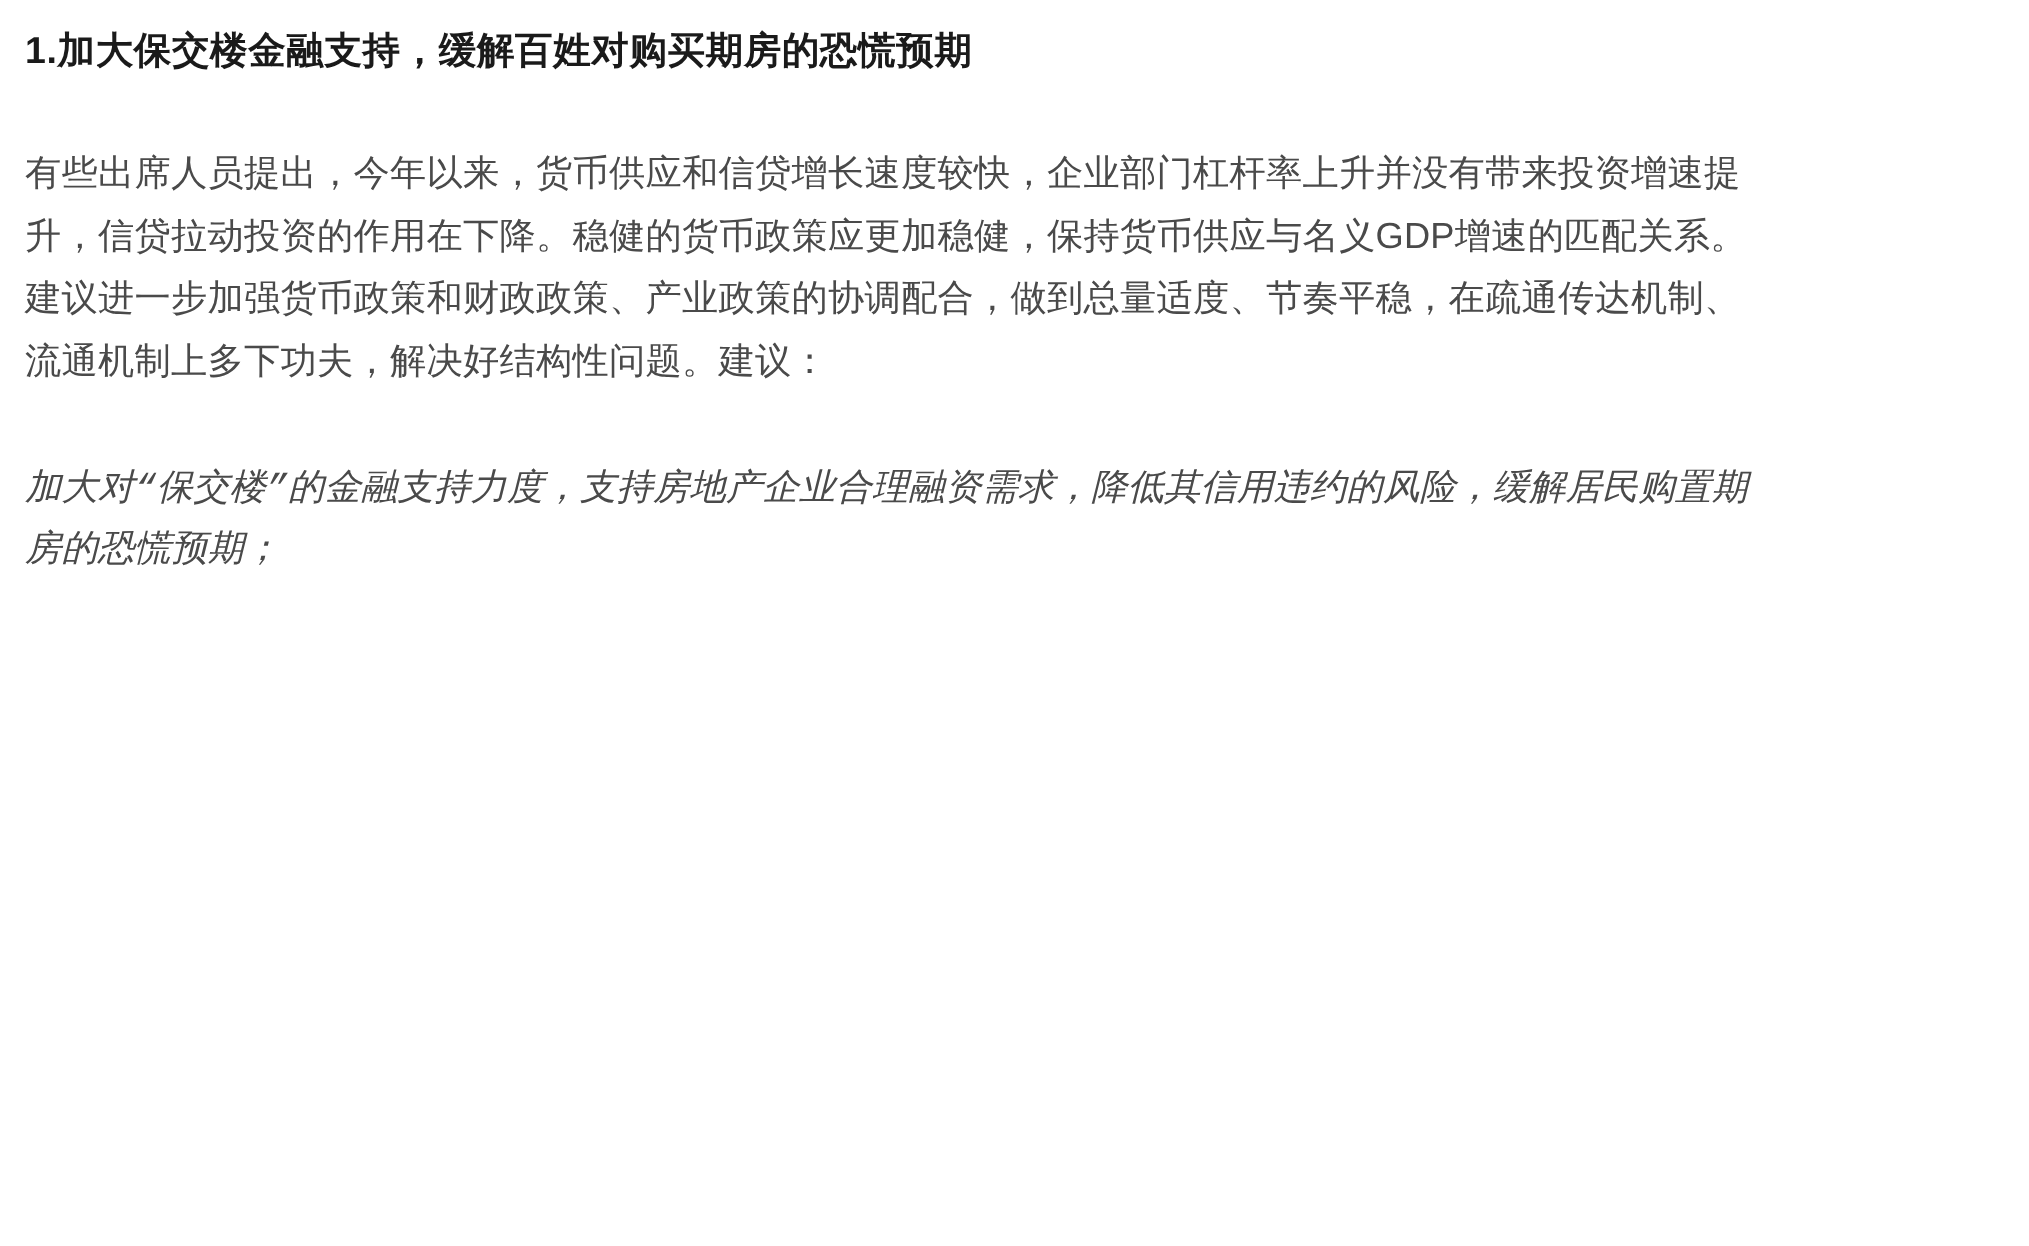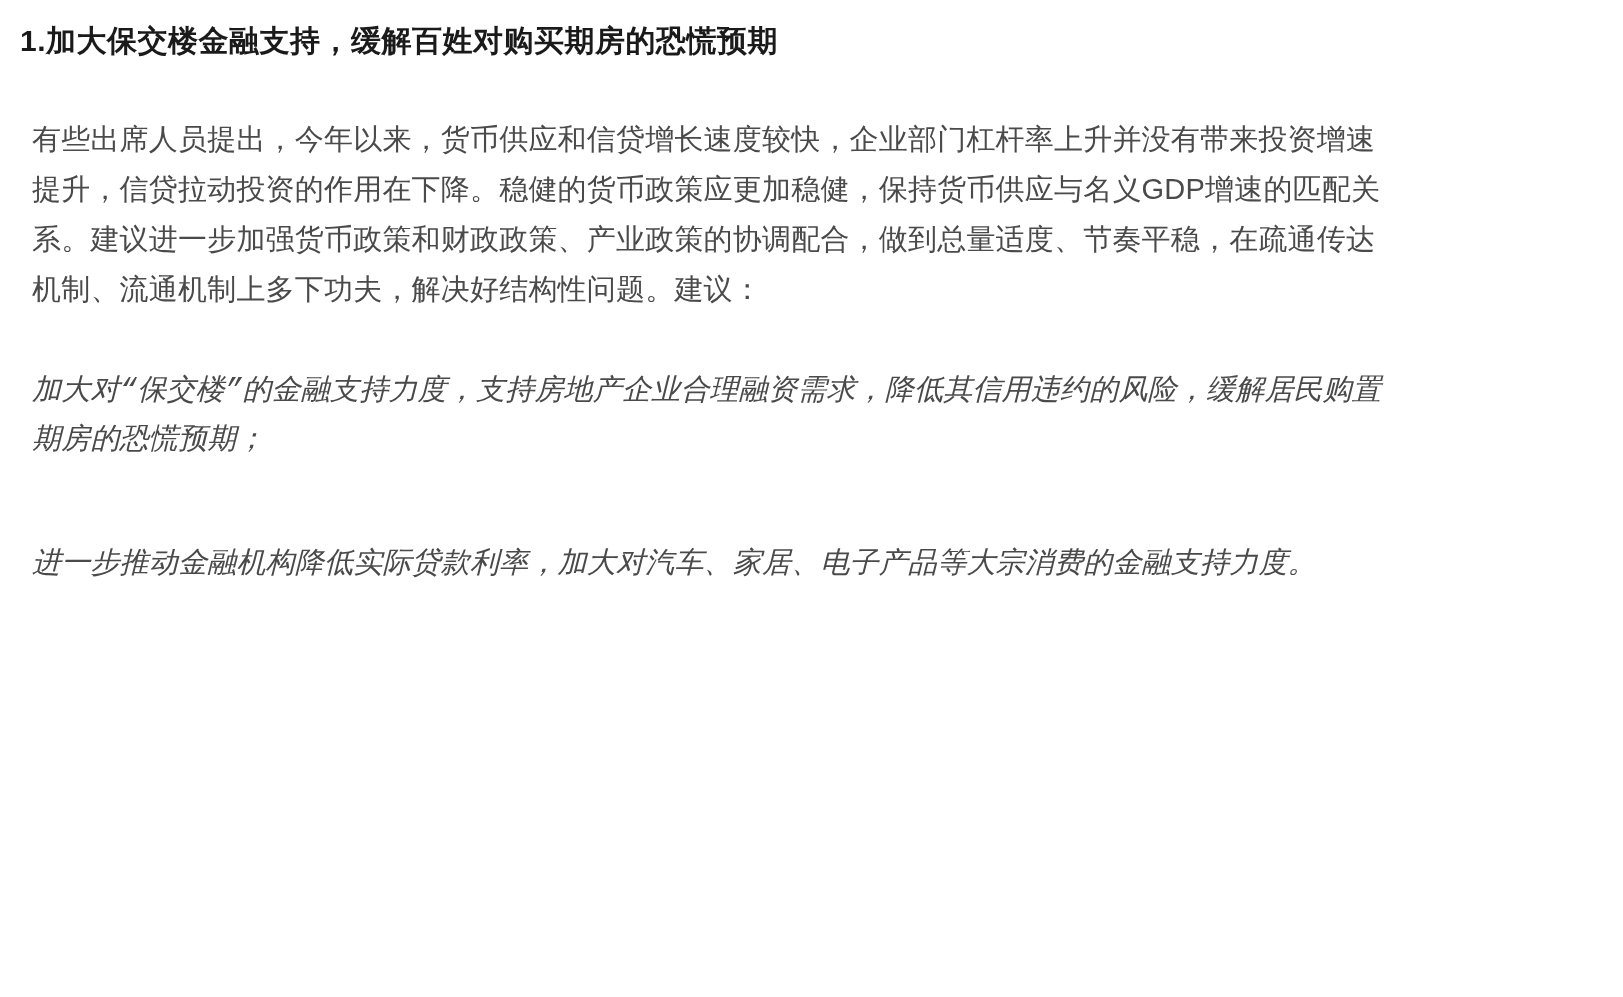--- a/index.html
+++ b/index.html
@@ -26,21 +26,21 @@
     font-weight: bold;
     color: #1a1a1a;
     letter-spacing: 0.5px;
     line-height: 1.5;
     margin: 10px 0 0 0;
   }
   .para {
     font-size: 29px;
     line-height: 1.72;
     color: #4a4a4a;
-    margin: 12px;
+    margin: 0;
     letter-spacing: 0.2px;
   }
   .para.body {
     margin-top: 52px;
   }
   .para.recommendation {
     font-style: italic;
     color: #4a4a4a;
     margin-top: 52px;
     font-family: Liberation Mono, monospace;
@@ -57,15 +57,14 @@
 
 <div class="page">
 
   <h1 class="doc-title">1.加大保交楼金融支持，缓解百姓对购买期房的恐慌预期</h1>
 
   <p class="para body">有些出席人员提出，今年以来，货币供应和信贷增长速度较快，企业部门杠杆率上升并没有带来投资增速提升，信贷拉动投资的作用在下降。稳健的货币政策应更加稳健，保持货币供应与名义GDP增速的匹配关系。建议进一步加强货币政策和财政政策、产业政策的协调配合，做到总量适度、节奏平稳，在疏通传达机制、流通机制上多下功夫，解决好结构性问题。建议：</p>
 
   <p class="para recommendation first">加大对“保交楼”的金融支持力度，支持房地产企业合理融资需求，降低其信用违约的风险，缓解居民购置期房的恐慌预期；</p>
 
 
-  <p class="para recommendation third">进一步推动金融机构降低实际贷款利率，加大对汽车、家居、电子产品等大宗消费的金融支持力度。</p>
 
 </div>
 
 </body></html>

